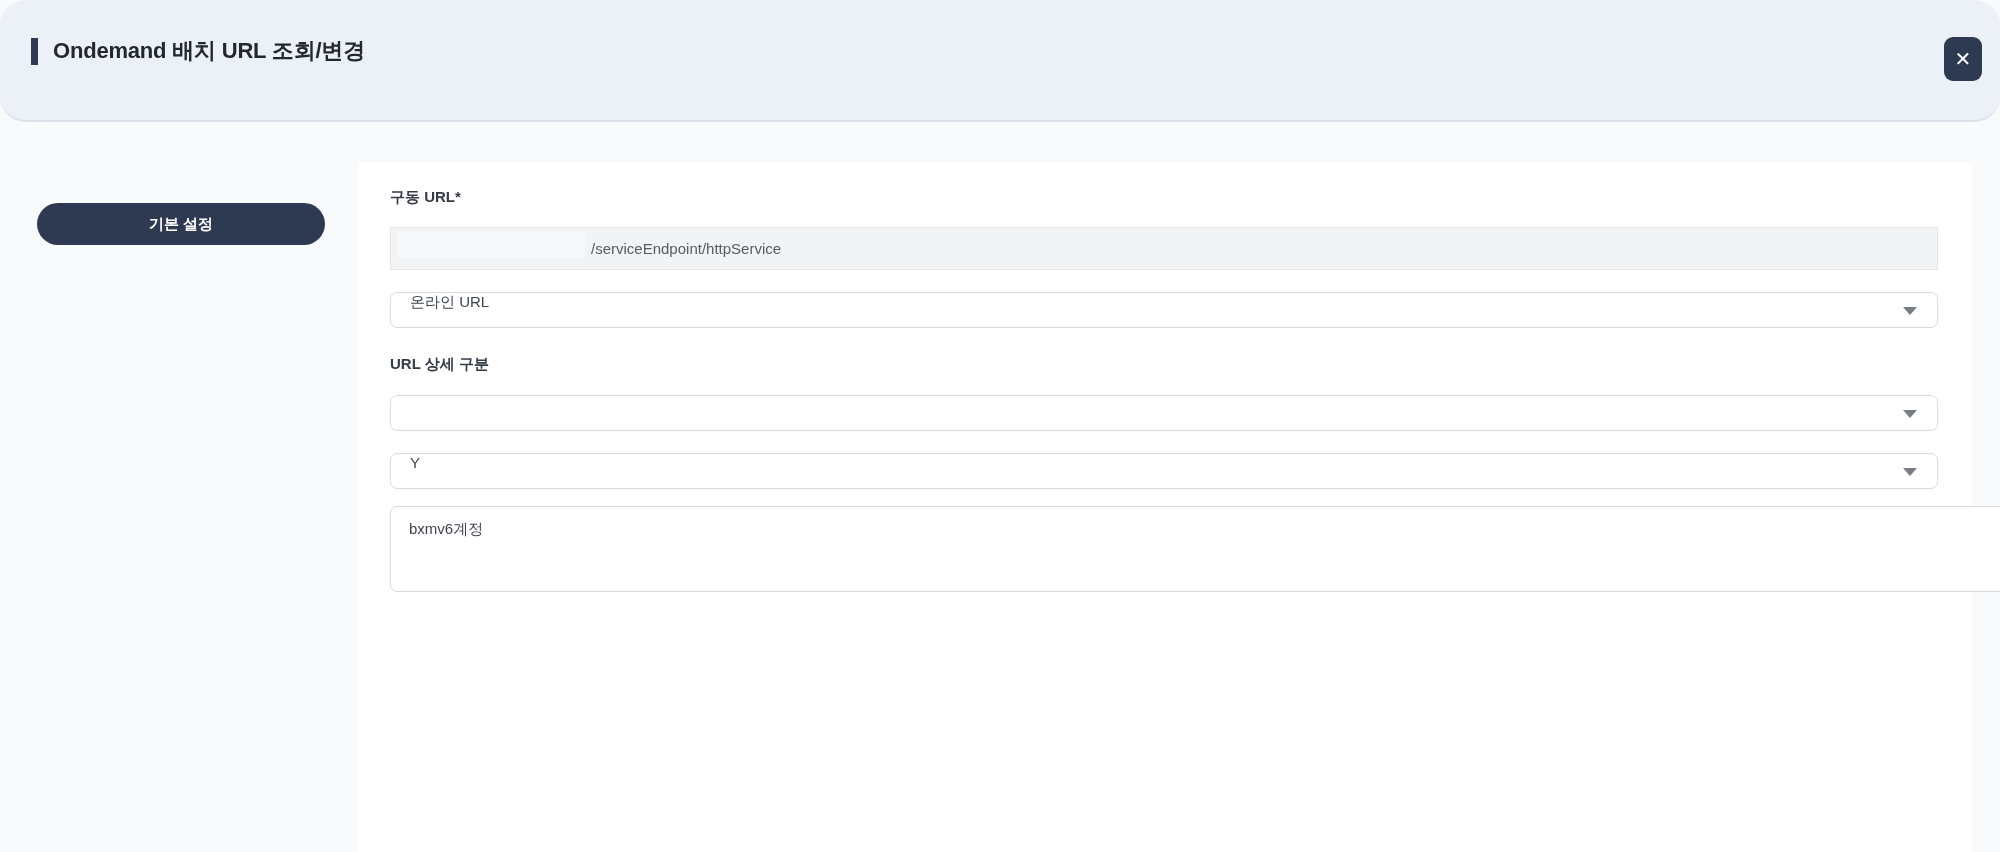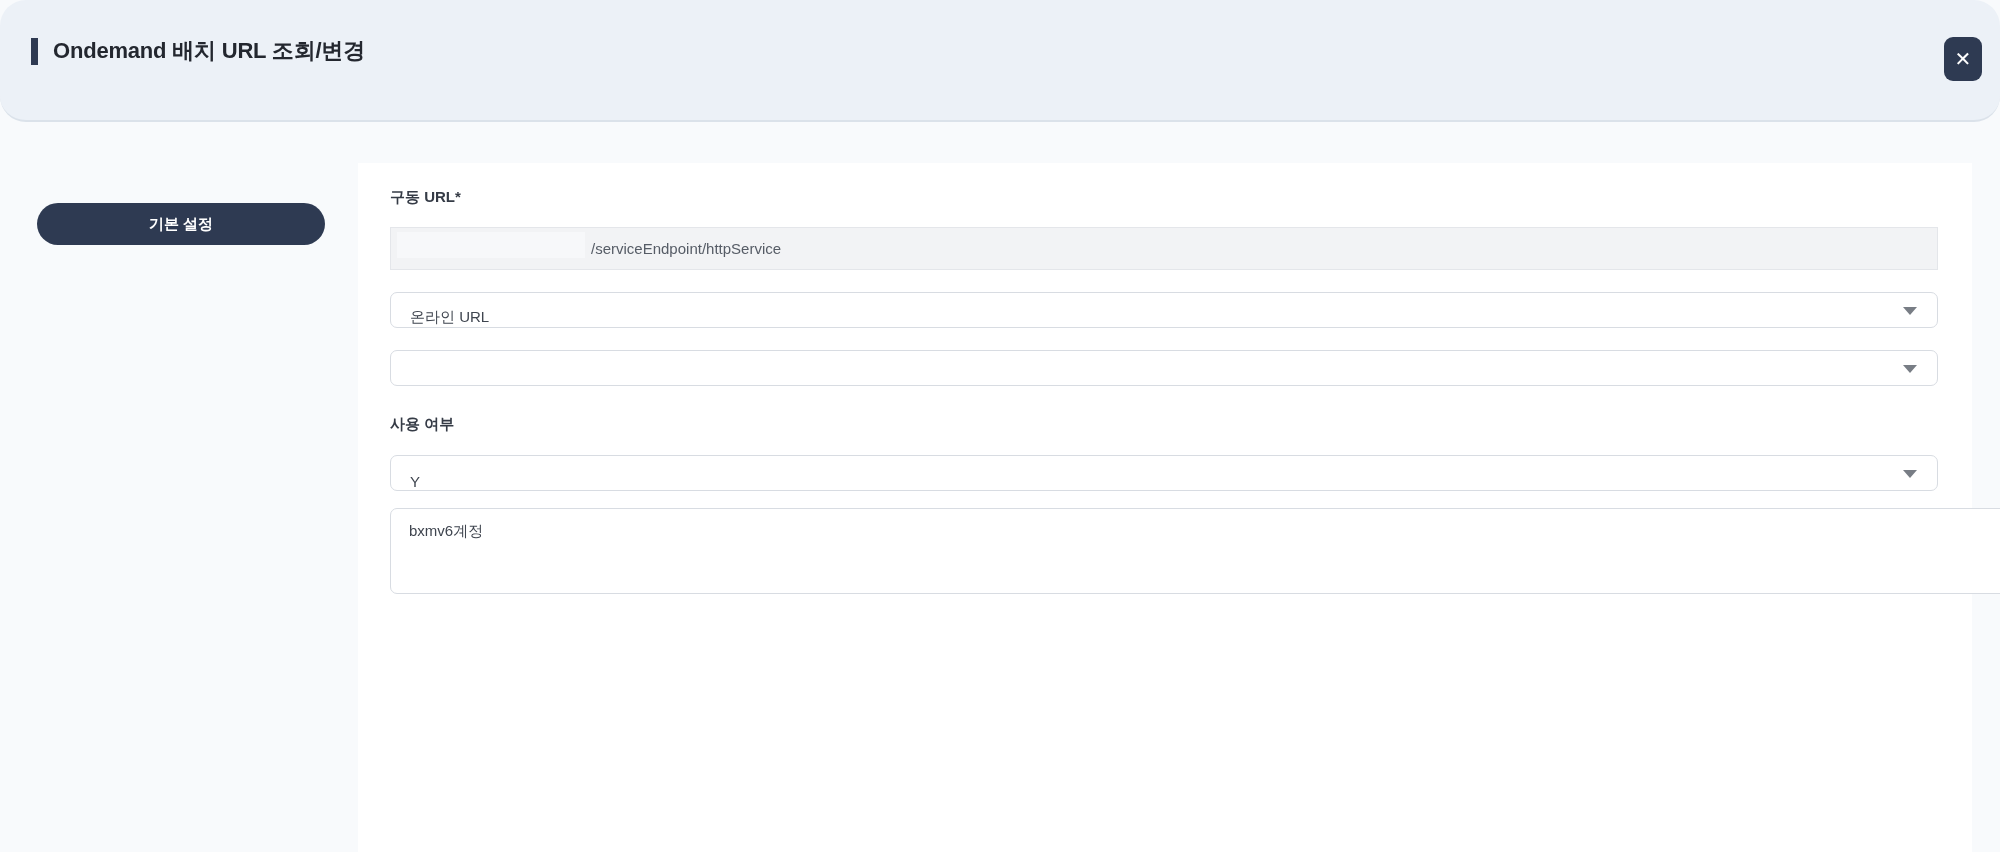--- a/index.html
+++ b/index.html
@@ -100,21 +100,21 @@
   }
 
   
   .select-box {
     position: relative;
     margin-top: 22px;
     width: 1548px; height: 36px;
     background: #ffffff;
     border: 1px solid #d8dce2;
     border-radius: 7px;
-    display: flex; align-items: flex-end;
+    display: flex; align-items: flex-start;
     cursor: pointer;
   }
   .select-box .select-value {
     padding-left: 19px;
     font-size: 15px; color: #3f454f;
     white-space: nowrap;
   }
   .select-box .caret {
     position: absolute; right: 20px; top: 50%;
     margin-top: -3px;
@@ -179,26 +179,26 @@
     <div class="readonly-box">
       <div class="value-mask"></div>
       <span class="readonly-text">/serviceEndpoint/httpService</span>
     </div>
 
     <div class="select-box">
       <span class="select-value">온라인 URL</span>
       <span class="caret"></span>
     </div>
 
+    <label class="field-label mt-label-2">URL 상세 구분</label>
     <div class="select-box">
       <span class="select-value"></span>
       <span class="caret"></span>
     </div>
 
-    <label class="field-label mt-label-3">사용 여부</label>
     <div class="select-box">
       <span class="select-value">Y</span>
       <span class="caret"></span>
     </div>
 
     <textarea class="desc-area" style="">bxmv6계정</textarea>
 
 
   </div>
 </div>

